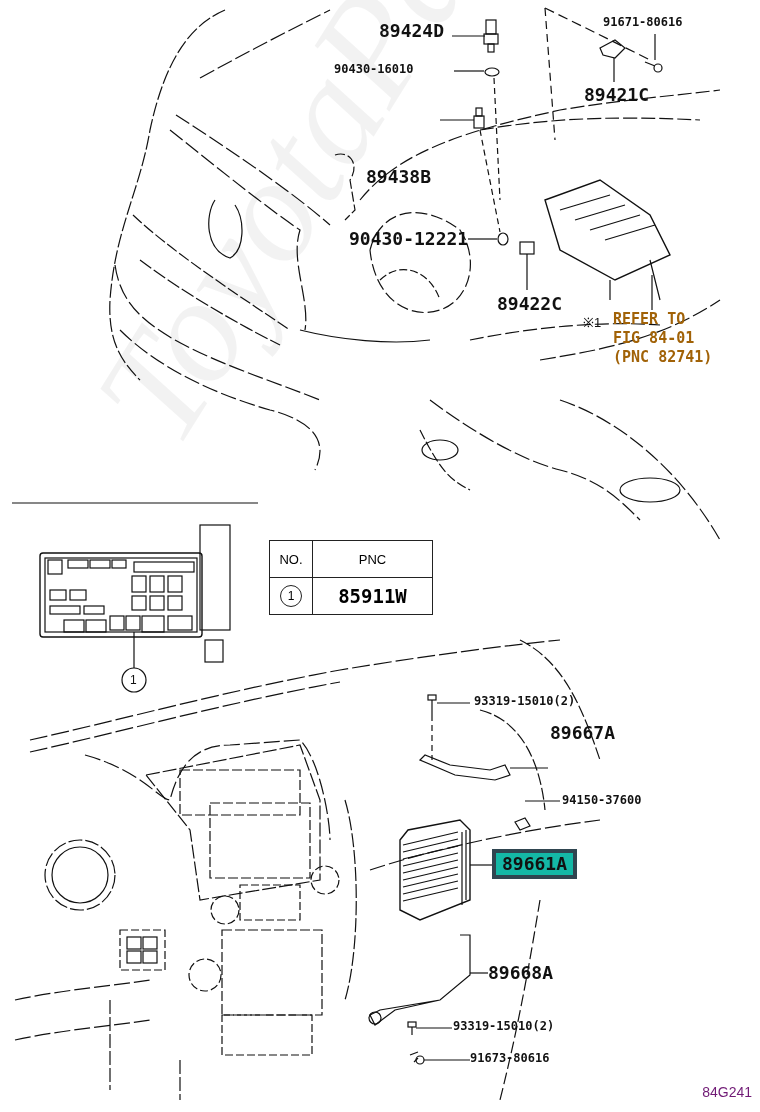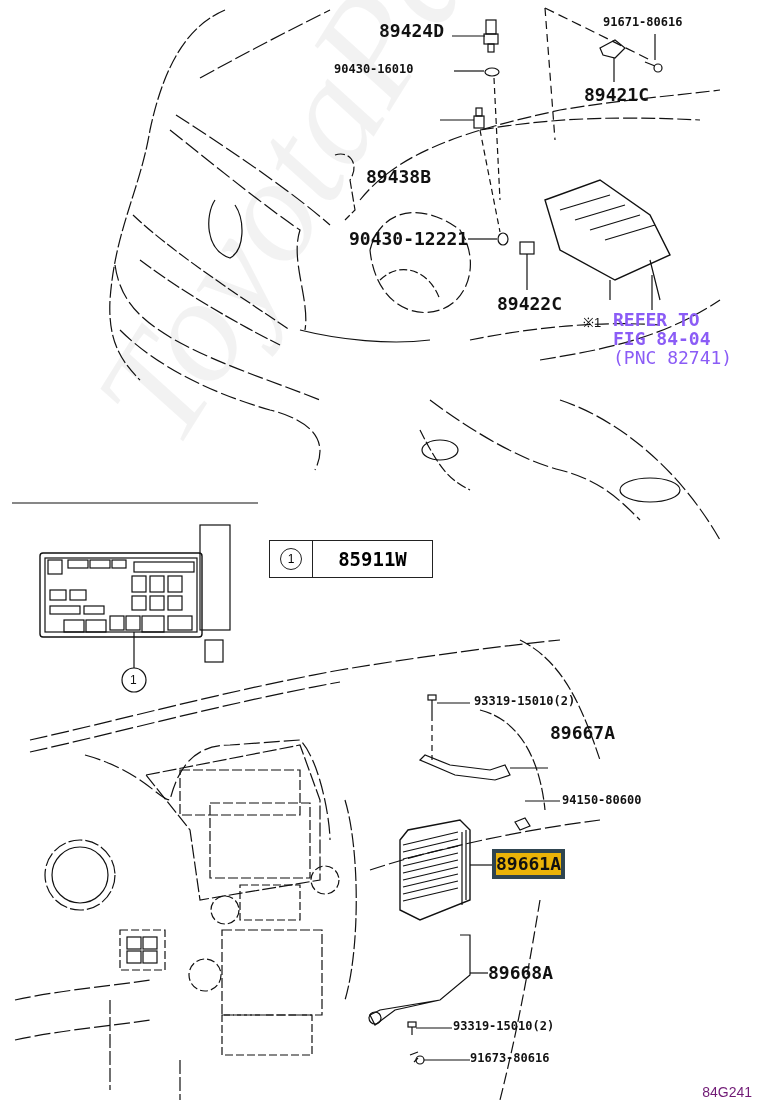--- a/index.html
+++ b/index.html
@@ -1,23 +1,23 @@
 <!DOCTYPE html>
 <html><head>
 <meta charset="utf-8">
 <style>
   html, body { margin:0; padding:0; background:#fff; }
   #stage { position:relative; width:760px; height:1112px; overflow:hidden; background:#ffffff; }
   svg.art { position:absolute; left:0; top:0; }
   .lbl { position:absolute; font-family:"DejaVu Sans Mono", monospace; font-weight:bold; font-size:18px; color:#111; white-space:nowrap; letter-spacing:0px; line-height:1; }
   .lbl.sm { font-size:12px; }
   .note { position:absolute; font-family:"Liberation Sans", sans-serif; font-size:13px; color:#111; white-space:nowrap; }
-  .refer { position:absolute; font-family:"DejaVu Sans Mono", monospace; font-weight:bold; font-size:18px; color:#8b5cf6; line-height:19px; white-space:nowrap; }
-  .refer .paren { font-weight:normal; }
-  .hl { position:absolute; border:4px solid #2f4550; padding:2px 0; background:#eab308; }
+  .refer { position:absolute; font-family:"DejaVu Sans Mono", monospace; font-weight:bold; font-size:15px; color:#a16207; line-height:19px; white-space:nowrap; }
+  .refer .paren { font-weight:bold; }
+  .hl { position:absolute; border:4px solid #2f4550; padding:2px 6px; background:#14b8a6; }
   .tbl { position:absolute; left:269px; top:540px; border-collapse:collapse; font-family:"Liberation Sans", sans-serif; }
   .tbl td { border:1px solid #222; height:34px; text-align:center; }
   .tbl .c1 { width:40px; font-size:13px; }
   .tbl .c2 { width:117px; font-size:13px; }
   .tbl .val { font-family:"DejaVu Sans Mono", monospace; font-weight:bold; font-size:19px;margin-top:40px; }
   .circ { display:inline-block; width:20px; height:20px; border:1px solid #222; border-radius:50%; font-size:12px; line-height:20px; }
   .watermark { position:absolute; left:60px; top:380px; font-family:"Liberation Serif", serif; font-style:italic; font-size:150px; color:rgba(0,0,0,0.05); transform:rotate(-58deg); transform-origin:left top; white-space:nowrap; pointer-events:none; }
   .figid { position:absolute; right:8px; bottom:12px; font-family:"Liberation Sans", sans-serif; font-size:14px; color:#701a75; }
 </style>
 </head>
@@ -185,38 +185,42 @@
   <div class="lbl sm" style="left:334px;top:63px;">90430-16010</div>
   <div class="lbl" style="left:366px;top:128px;margin-top:40px;">89438B</div>
   <div class="lbl sm" style="left:603px;top:16px;">91671-80616</div>
   <div class="lbl" style="left:584px;top:86px;">89421C</div>
   <div class="lbl" style="left:349px;top:230px;">90430-12221</div>
   <div class="lbl" style="left:497px;top:295px;">89422C</div>
 
   <div class="note" style="left:583px;top:313px;">※1</div>
   <div class="refer" style="left:613px;top:310px;">
     <div>REFER TO</div>
-    <div>FIG 84-04</div>
+    <div>FIG 84-01</div>
     <div class="paren">(PNC 82741)</div>
   </div>
 
   <div class="note" style="left:130px;top:673px;font-size:12px;">1</div>
 
   <table class="tbl">
     <tbody>
+        <tr>
+      <td class="c1">NO.</td>
+      <td class="c2">PNC</td>
+    </tr>
     <tr>
       <td class="c1"><span class="circ">1</span></td>
       <td class="c2 val">85911W</td>
     </tr>
   </tbody>
     </table>
 
   <div class="lbl sm" style="left:474px;top:695px;">93319-15010(2)</div>
   <div class="lbl" style="left:550px;top:724px;">89667A</div>
-  <div class="lbl sm" style="left:562px;top:794px;">94150-80600</div>
+  <div class="lbl sm" style="left:562px;top:794px;">94150-37600</div>
   <div class="hl" style="left: 492px; top: 849px; border-color: rgb(47, 69, 80);">
     <div class="lbl" style="position:static;">89661A</div>
   </div>
   <div class="lbl" style="left:488px;top:964px;">89668A</div>
   <div class="lbl sm" style="left:453px;top:1020px;">93319-15010(2)</div>
   <div class="lbl sm" style="left:470px;top:1052px;">91673-80616</div>
 
   <div class="figid">84G241</div>
 </div>
 

